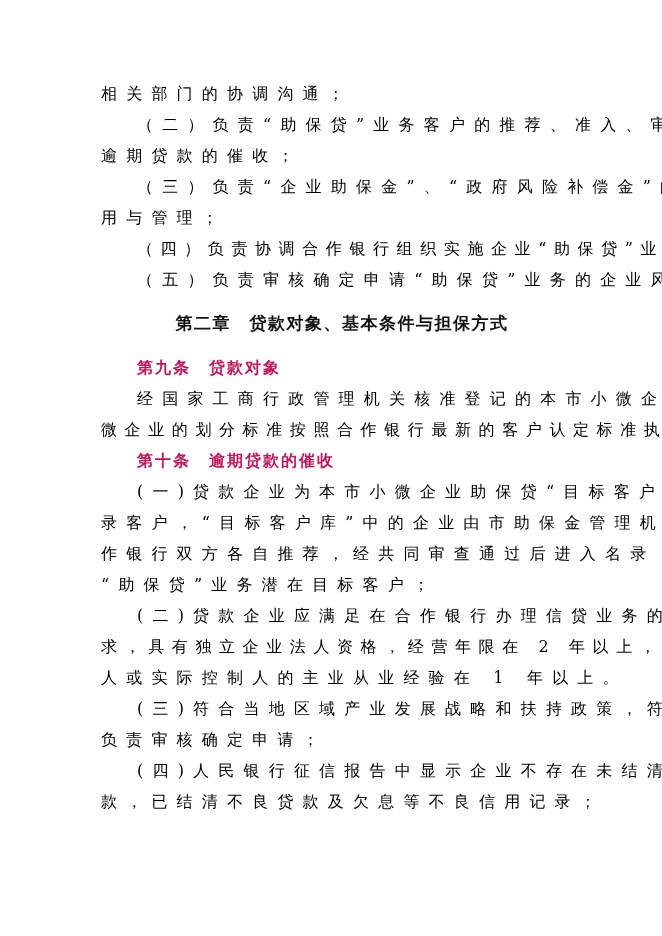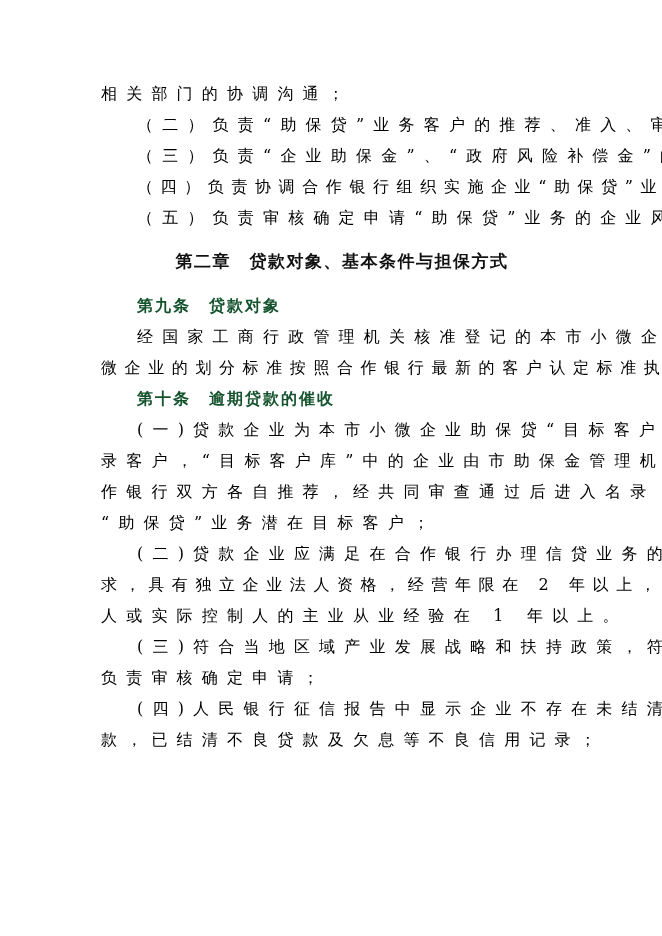--- a/index.html
+++ b/index.html
@@ -28,31 +28,33 @@
     font-weight: bold;
   }
   .article {
     font-family: "DejaVu Serif", "Liberation Serif", serif;
     font-weight: bold;
     font-size: 16px;
     line-height: 31px;
     height: 31px;
     padding-left: 36px;
     letter-spacing: 2px;
-    color: #14532d;
+    color: #be185d;
   }
   .tight { letter-spacing: 7.6px; }
 </style>
 </head>
 <body>
 
 <div class="page">
   <div class="line">相关部门的协调沟通；</div>
   <div class="line indent">（二）负责“助保贷”业务客户的推荐、准入、审核及</div>
+  <div class="line">逾期贷款的催收；</div>
   <div class="line indent">（三）负责“企业助保金”、“政府风险补偿金”的使</div>
+  <div class="line">用与管理；</div>
   <div class="line indent tight">（四）负责协调合作银行组织实施企业“助保贷”业务；</div>
   <div class="line indent">（五）负责审核确定申请“助保贷”业务的企业风险补</div>
 
   <div class="gap"></div>
   <div class="chapter">第二章　贷款对象、基本条件与担保方式</div>
   <div class="gap"></div>
 
   <div class="article">第九条　贷款对象</div>
   <div class="line indent">经国家工商行政管理机关核准登记的本市小微企业。小</div>
   <div class="line tight">微企业的划分标准按照合作银行最新的客户认定标准执行。</div>

